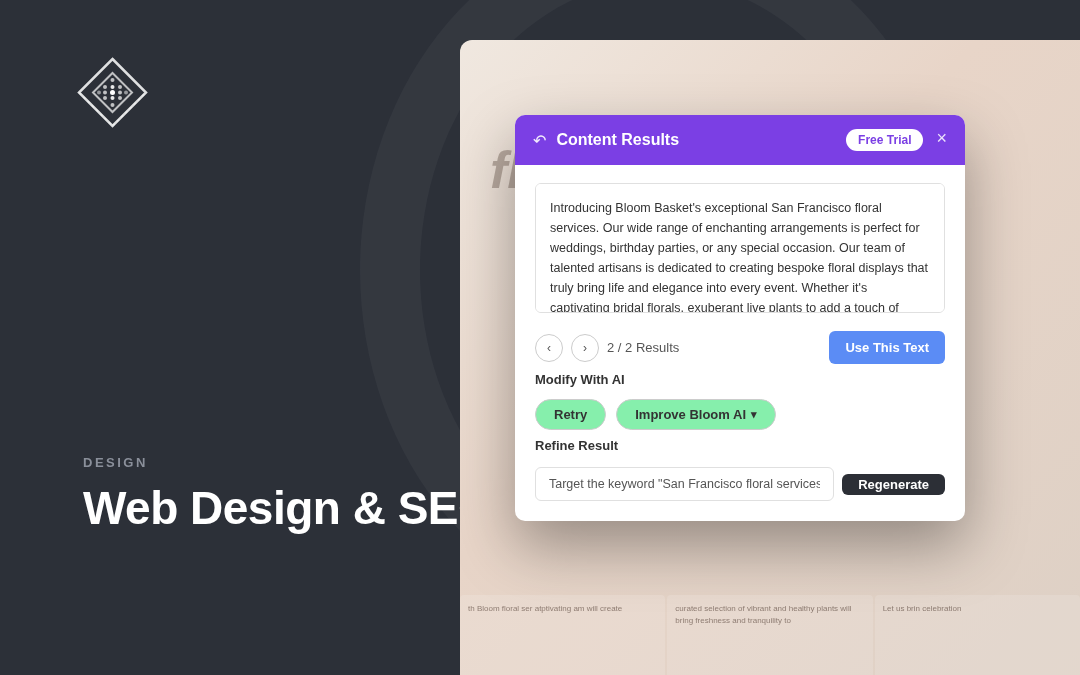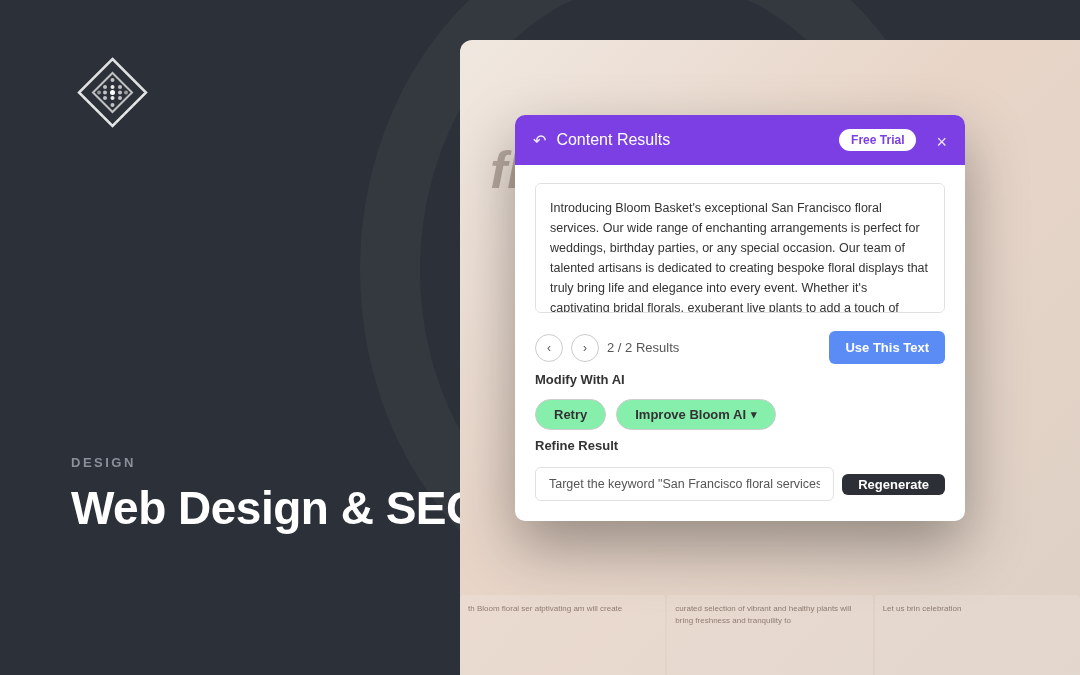--- a/index.html
+++ b/index.html
@@ -39,21 +39,21 @@
     }
     .logo-diamond {
       width: 75px;
       height: 75px;
     }
 
     
     .left-content {
       position: absolute;
       bottom: 140px;
-      left: 71px;
+      left: 83px;
     }
     .design-label {
       color: #8a8f9a;
       font-size: 13px;
       font-weight: 600;
       letter-spacing: 2.5px;
       text-transform: uppercase;
       margin-bottom: 12px;
     }
     .main-heading {
@@ -144,26 +144,26 @@
       gap: 10px;
     }
     .back-arrow {
       color: rgba(255,255,255,0.9);
       font-size: 16px;
       cursor: pointer;
     }
     .modal-title {
       color: #ffffff;
       font-size: 16px;
-      font-weight: 400;
+      font-weight: 700;
     }
     .modal-header-right {
       display: flex;
-      align-items: flex-end;
-      gap: 20px;
+      align-items: flex-start;
+      gap: 13px;
     }
     .free-trial-badge {
       background: #ffffff;
       color: #7b3fe4;
       font-size: 12px;
       font-weight: 600;
       padding: 4px 12px;
       border-radius: 20px;
     }
     .close-btn {

